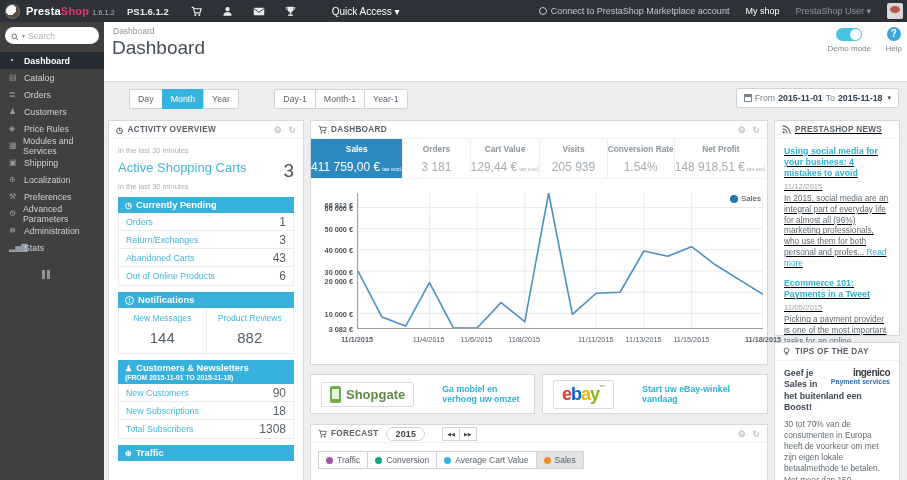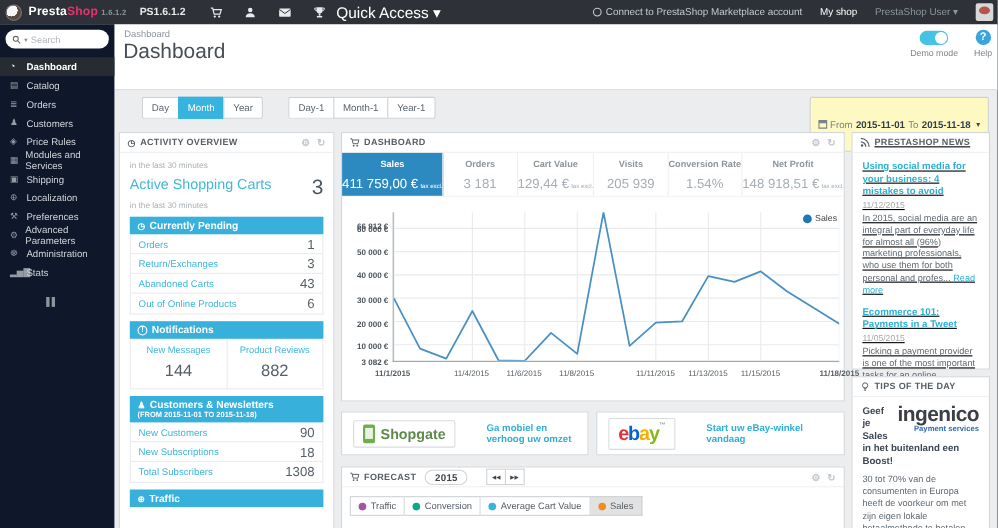--- a/index.html
+++ b/index.html
@@ -9,31 +9,31 @@
 
   
   .topbar { position:absolute; top:0; left:0; right:0; height:22px; background:#2e3238; display:flex; align-items:center; z-index:30; }
   .logo-circle { width:15px; height:15px; border-radius:50%; background:radial-gradient(circle at 35% 35%, #f7f7f7 45%, #5b4a41 46%); margin:0 6px 0 5px; border:1px solid #777; }
   .brand { font-size:11px; font-weight:bold; color:#fff; letter-spacing:.2px; }
   .brand .shop { color:#e5336f; }
   .brand-ver { font-size:7px; color:#8d949c; margin-left:3px; }
   .ps-ver { font-size:9.5px; color:#e8eaec; font-weight:bold; margin-left:12px; }
   .tb-icons { display:flex; align-items:center; gap:20px; margin-left:22px; color:#e8eaec; }
   .tb-icons svg { display:block; }
-  .quick-access { font-size:14px; color:#fff; margin-left:10px; cursor:pointer;text-align:right; }
+  .quick-access { font-size:10px; color:#fff; margin-left:36px; cursor:pointer;text-align:right; }
   .tb-right { margin-left:auto; display:flex; align-items:center; gap:16px; padding-right:4px; }
   .tb-link { font-size:9px; color:#c3c9cf; display:flex; align-items:center; gap:4px; }
   .tb-myshop { font-size:9px; color:#fff; }
   .tb-user { font-size:9px; color:#8d949c; }
   .avatar { width:16px; height:16px; border-radius:2px; background:#d8d8d8; position:relative; overflow:hidden; }
   .avatar:after { content:""; position:absolute; left:3px; top:3px; width:10px; height:7px; border-radius:50%; background:#b5554a; }
   .ring-icon { width:8px; height:8px; border:1px solid #c3c9cf; border-radius:50%; display:inline-block; }
 
   
-  .sidebar { position:absolute; top:22px; left:0; width:104px; bottom:0; background:#0f172a; z-index:20; }
+  .sidebar { position:absolute; top:22px; left:0; width:104px; bottom:0; background:#404040; z-index:20; }
   .search-pill { margin:5px 5px 8px 5px; height:17px; background:#fff; border-radius:9px; display:flex; align-items:center; padding:0 6px; gap:3px; }
   .search-pill input { border:0; outline:0; width:56px; font-size:8.5px; color:#555; background:transparent; }
   .search-pill input::placeholder { color:#aeb3b8; }
   .search-caret { font-size:6px; color:#888; }
   .nav-item { display:flex; align-items:center; height:17px; padding-left:9px; font-size:8.8px; color:#ced3d8; cursor:pointer; }
   .nav-item .nicon { width:15px; font-size:8px; color:#959ca4; text-align:left; }
   .nav-item.active { background:#272c33; color:#fff; font-weight:bold; }
   .nav-item.active .nicon { color:#fff; }
   .collapse-bars { margin:14px 0 0 42px; display:flex; gap:2px; }
   .collapse-bars i { width:3px; height:9px; background:#8f959c; }
@@ -45,26 +45,26 @@
   .page-title { position:absolute; left:8px; top:15px; font-size:19px; color:#464e56; }
   .demo-wrap { position:absolute; right:36px; top:6px; text-align:center; }
   .toggle { width:26px; height:13px; background:#46c2e4; border-radius:7px; position:relative; margin:0 auto; cursor:pointer; }
   .toggle:after { content:""; position:absolute; right:1px; top:1px; width:11px; height:11px; background:#fff; border-radius:50%; }
   .demo-label,.help-label { font-size:8px; color:#7d858d; margin-top:3px; }
   .help-wrap { position:absolute; right:5px; top:5px; text-align:center; cursor:pointer; }
   .help-circle { width:14px; height:14px; border-radius:50%; background:#3aa4db; color:#fff; font-size:10px; font-weight:bold; line-height:14px; margin:0 auto; }
 
   
   .toolbar { position:absolute; top:66px; left:6px; right:8px; height:24px; }
-  .btn-group { display:inline-flex; margin-right:0;padding-left:19px; }
+  .btn-group { display:inline-flex; margin-right:12px;padding-left:19px; }
   .rbtn { font-size:8.8px; color:#5b646c; background:#fff; border:1px solid #cfd3d6; border-right-width:0; padding:4px 8px; cursor:pointer; }
   .btn-group .rbtn:last-child { border-right-width:1px; border-radius:0 2px 2px 0; }
   .btn-group .rbtn:first-child { border-radius:2px 0 0 2px; }
   .rbtn.active { background:#36b3de; border-color:#36b3de; color:#fff; }
-  .daterange { float:right; background:#fef9c3; border:1px solid #cfd3d6; border-radius:2px; font-size:8.8px; color:#79838b; padding:19px 7px; display:flex; align-items:center; gap:3px; cursor:pointer; }
+  .daterange { float:right; background:#ffffff; border:1px solid #cfd3d6; border-radius:2px; font-size:8.8px; color:#79838b; padding:4px 7px; display:flex; align-items:center; gap:3px; cursor:pointer; }
   .daterange b { color:#2f3f4e; }
   .cal-icon { width:8px; height:8px; border:1px solid #79838b; border-top:3px solid #79838b; display:inline-block; }
   .dr-caret { font-size:7px; color:#444; margin-left:2px; }
 
   
   .panel { position:absolute; background:#fff; border:1px solid #d4d8db; }
   .phead { height:18px; display:flex; align-items:center; padding:0 7px; font-size:8.2px; font-weight:bold; color:#555e66; letter-spacing:.3px; border-bottom:1px solid #f0f1f2; }
   .phead .picon { margin-right:4px; color:#555e66; display:flex; }
   .ptools { margin-left:auto; color:#c2c7cb; font-size:9px; display:flex; gap:6px; }
   .ptools span { cursor:pointer; }
@@ -144,21 +144,21 @@
   .ntitle { font-size:8.8px; font-weight:bold; color:#2eb2d4; line-height:1.25; cursor:pointer; }
   .ndate { font-size:7.8px; color:#a5a5a5; margin:3px 0 2px; }
   .nbodytext { font-size:8.3px; color:#5f6a72; line-height:1.3; }
   .readmore { color:#2eb2d4; cursor:pointer; }
   .findmore { text-align:center; font-size:8.8px; font-weight:bold; color:#2eb2d4; margin-top:6px; cursor:pointer; }
 
   
   #tips { left:670px; top:320px; width:126px; height:170px; }
   .tbody { padding:7px 9px; }
   .ingenico { float:right; text-align:right; margin:0 0 2px 5px; }
-  .ing-name { font-size:19px; font-weight:bold; color:#3c4045; letter-spacing:-.5px; line-height:1; }
+  .ing-name { font-size:10px; font-weight:bold; color:#3c4045; letter-spacing:-.5px; line-height:1; }
   .ing-sub { font-size:7px; font-weight:bold; color:#2f6bb4; line-height:1.1; }
   .tip-head { font-size:8.8px; font-weight:bold; color:#3e4854; line-height:1.3; margin-bottom:5px; }
   .tip-text { font-size:8.3px; color:#5f6a72; line-height:1.35; clear:none; }
 </style>
 </head>
 <body>
 
 <div id="app">
 
   <div class="topbar">
@@ -436,21 +436,21 @@
             <div class="kpi-label">Net Profit</div>
             <div class="kpi-value"><span>148 918,51 €</span><span class="kpi-suffix">tax excl.</span></div>
           </div>
       </div>
       <div class="chart">
         <span class="ytick" style="top: 22px;">66 912 €</span>
         <span class="ytick" style="top: 24.7271px;">60 000 €</span>
         <span class="ytick" style="top: 46.0337px;">50 000 €</span>
         <span class="ytick" style="top: 67.3403px;">40 000 €</span>
         <span class="ytick" style="top: 88.6469px;">30 000 €</span>
-        <span class="ytick" style="top: 111px;">20 000 €</span>
+        <span class="ytick" style="top: 98px;">20 000 €</span>
         <span class="ytick" style="top: 131.26px;">10 000 €</span>
         <span class="ytick" style="top: 146px;">3 082 €</span>
         <div class="plot">
             <svg id="chart-svg" viewBox="0 0 406 136" preserveAspectRatio="none">
               <line x1="0.0" y1="0" x2="0.0" y2="136" stroke="#e9eaeb" stroke-width="1"></line>
               <line x1="71.6" y1="0" x2="71.6" y2="136" stroke="#e9eaeb" stroke-width="1"></line>
               <line x1="119.4" y1="0" x2="119.4" y2="136" stroke="#e9eaeb" stroke-width="1"></line>
               <line x1="167.2" y1="0" x2="167.2" y2="136" stroke="#e9eaeb" stroke-width="1"></line>
               <line x1="238.8" y1="0" x2="238.8" y2="136" stroke="#e9eaeb" stroke-width="1"></line>
               <line x1="286.6" y1="0" x2="286.6" y2="136" stroke="#e9eaeb" stroke-width="1"></line>

